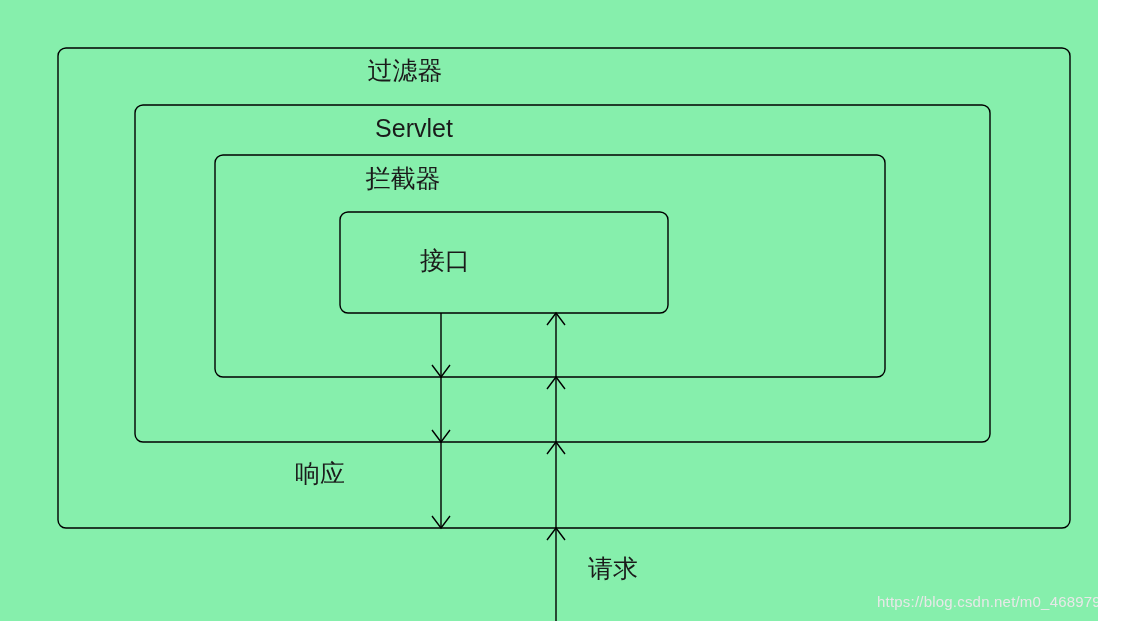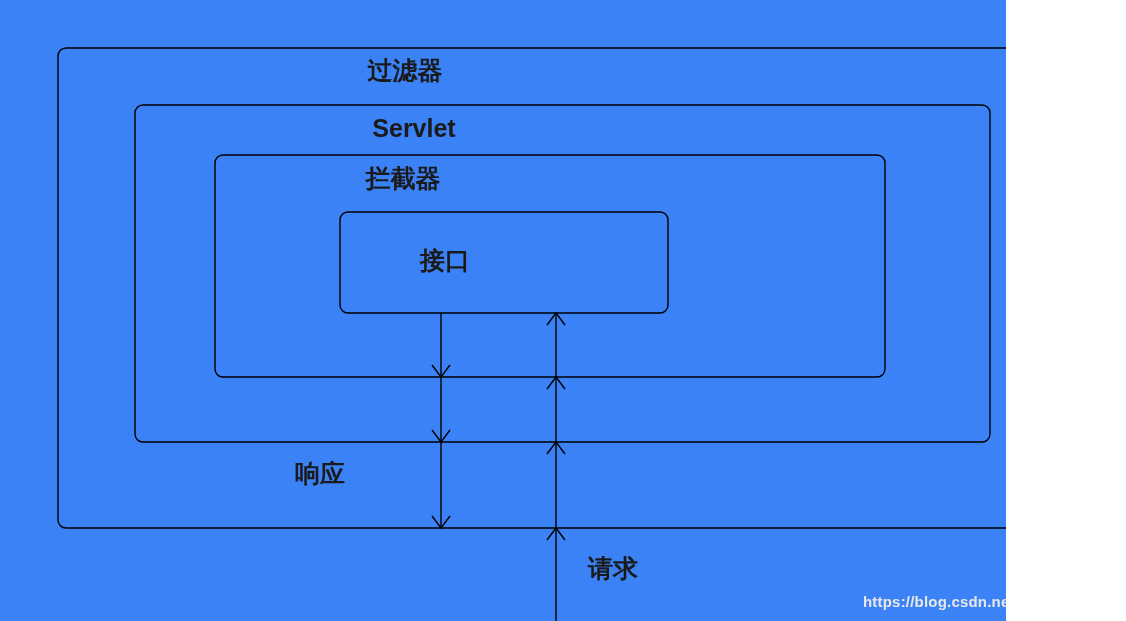--- a/index.html
+++ b/index.html
@@ -6,25 +6,24 @@
   html, body {
     margin: 0;
     padding: 0;
     background: #ffffff;
   }
   body {
     font-family: "Liberation Sans", "DejaVu Sans", sans-serif;
   }
   #canvas {
     position: relative;
-    width: 1006px;
+    width: 1098px;
     height: 621px;
-    background: #3b82f6;
+    background: #86efac;
     overflow: hidden;
-    font-weight: bold;
   }
   #diagram-svg {
     position: absolute;
     left: 0;
     top: 0;
     width: 1126px;
     height: 621px;
     display: block;
   }
   .box-rect {

